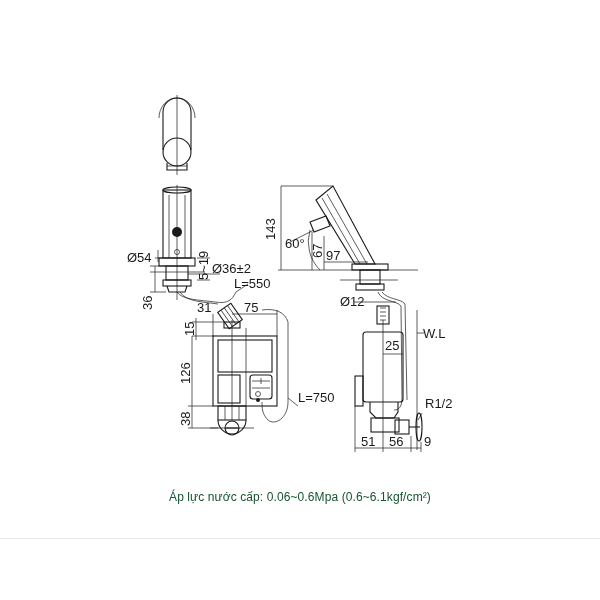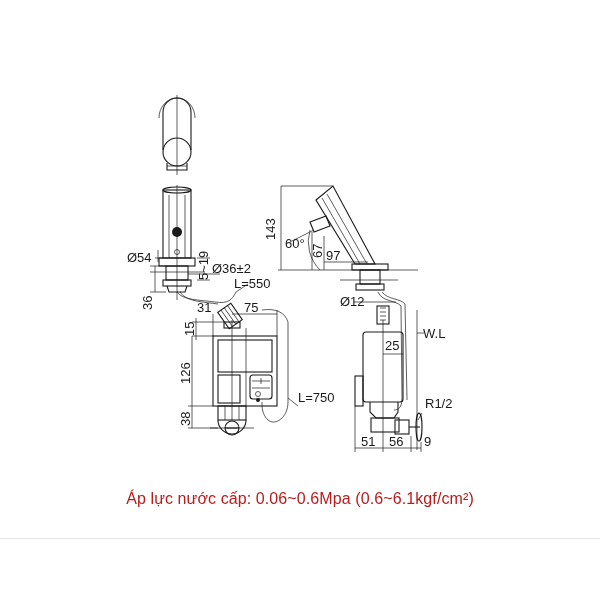--- a/index.html
+++ b/index.html
@@ -5,21 +5,21 @@
     html, body { margin: 0; padding: 0; background: #ffffff; }
     body { width: 600px; height: 600px; position: relative; overflow: hidden; font-family: "Liberation Sans", sans-serif; }
     #drawing { position: absolute; left: 0; top: 0; width: 600px; height: 480px; }
     #drawing text { font-family: "Liberation Sans", sans-serif; fill: #1a1a1a; }
     .ln { stroke: #1a1a1a; fill: none; stroke-width: 1.1; }
     .thin { stroke: #1a1a1a; fill: none; stroke-width: 0.7; }
     .fillw { fill: #ffffff; stroke: #1a1a1a; stroke-width: 1.1; }
     .dim { font-size: 13px; }
     .caption {
       position: absolute; left: 0; width: 600px; top: 490px; text-align: center;
-      font-size: 16px; color: #b91c1c; letter-spacing: 0.1px;
+      font-size: 12px; color: #14532d; letter-spacing: 0.1px;
     }
     .divider { position: absolute; left: 0; width: 600px; top: 538px; height: 1px; background: #e6e6e6; }
   </style>
 </head>
 <body>
 
 <svg id="drawing" viewBox="0 0 600 480" xmlns="http://www.w3.org/2000/svg">
 
   <g>
     <path class="ln" d="M163,150 L163,112 A14,14 0 0 1 191,112 L191,150"></path>

